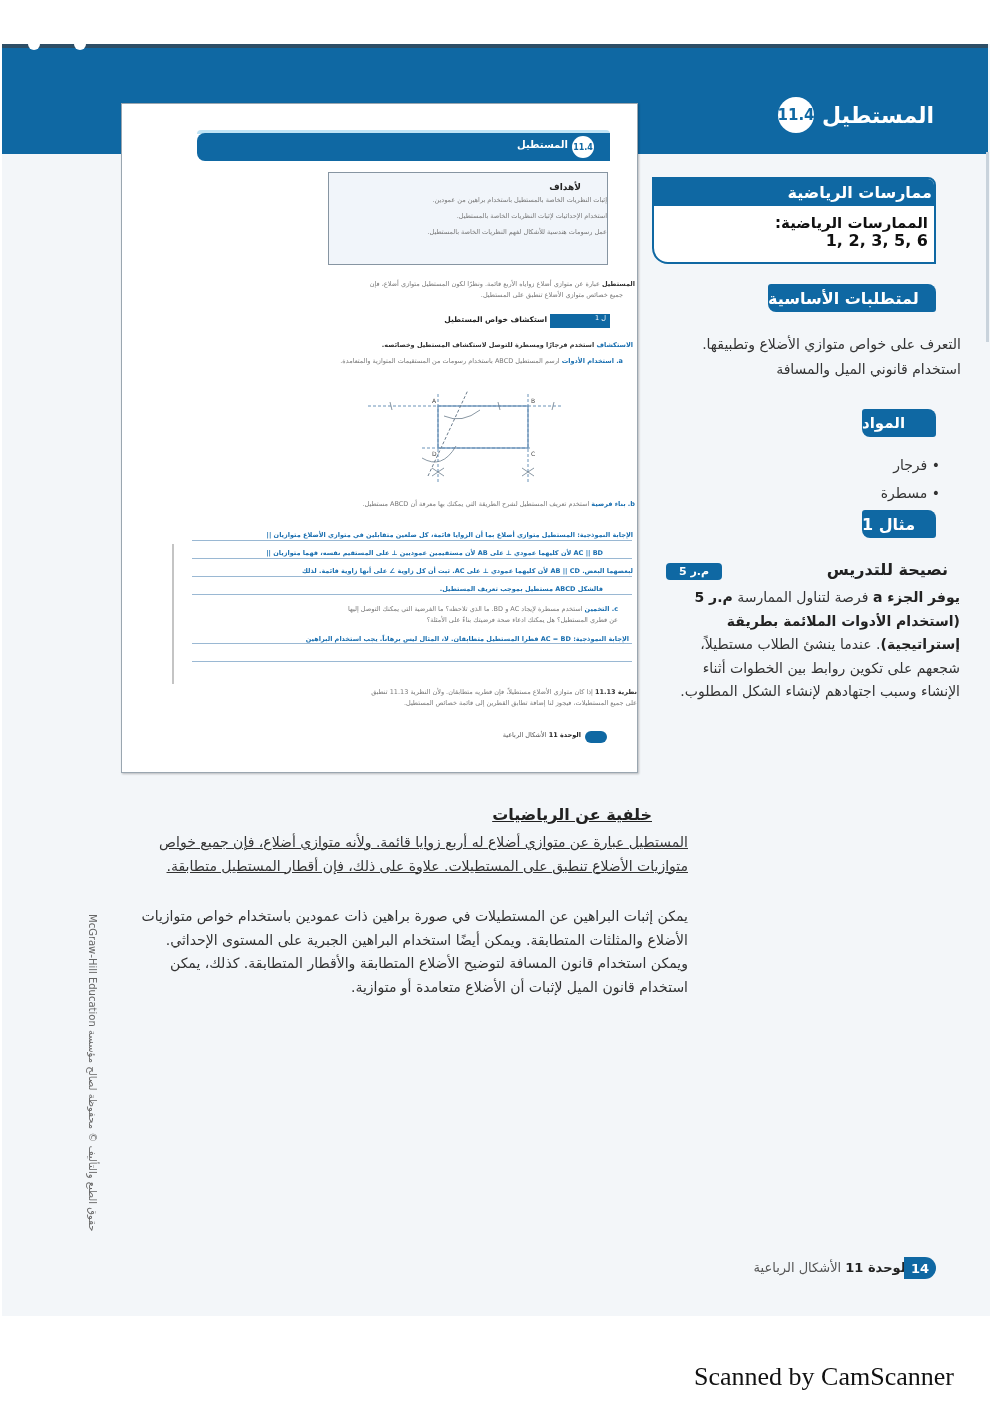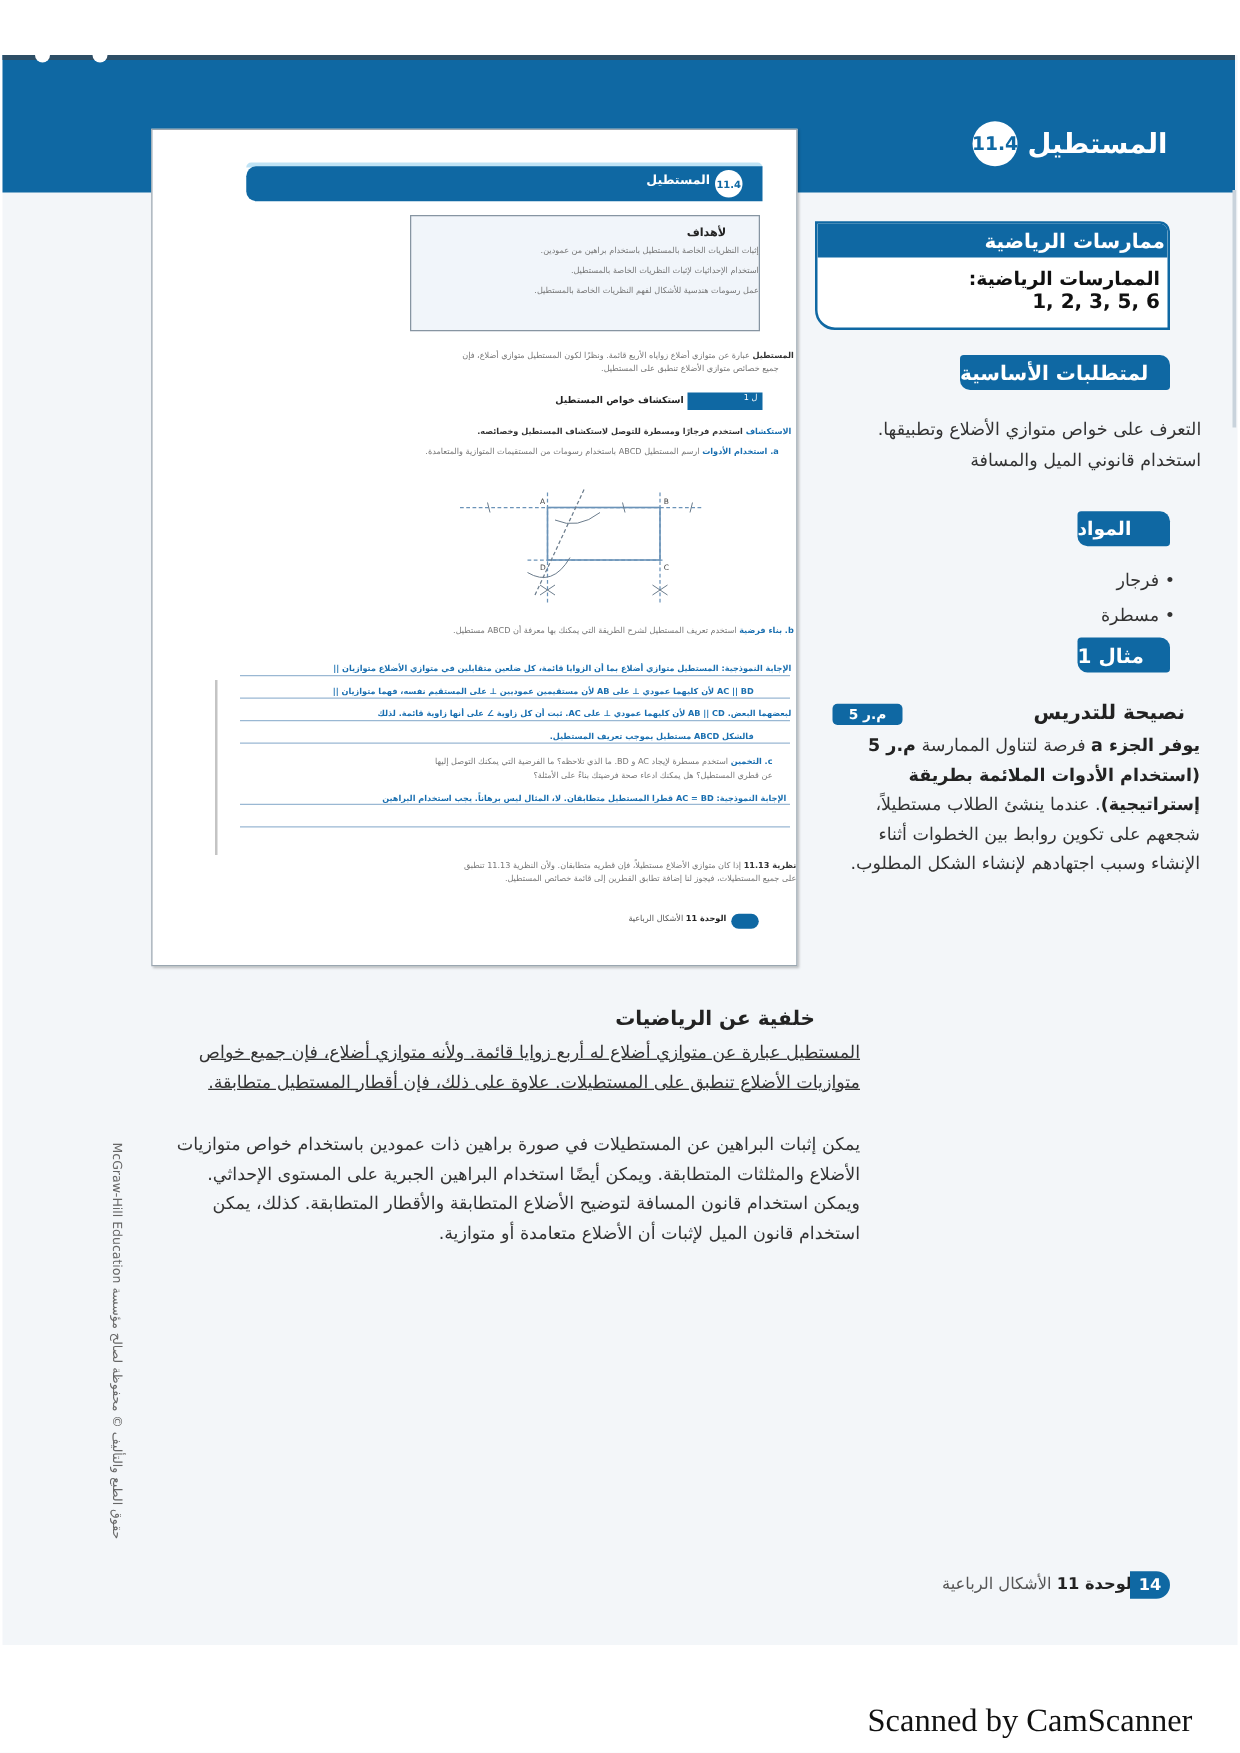--- a/index.html
+++ b/index.html
@@ -55,21 +55,21 @@
   .t-explore-tag { position: absolute; left: 428px; top: 210px; width: 60px; height: 14px; background: #0f68a3; color: #fff; font-size: 6.5px; text-align: right; padding-right: 4px; direction: rtl; }
   .t-explore-title { position: absolute; right: 90px; top: 211px; font-size: 7.5px; font-weight: bold; color: #222; direction: rtl; }
   .ans-line { position: absolute; height: 1px; background: #9ab8d3; }
   .ans-text { color: #1a6fb0; font-weight: bold; }
   .t-footer-badge { position: absolute; left: 463px; top: 627px; width: 22px; height: 12px; background: #0f68a3; border-radius: 6px; }
   .t-footer-text { position: absolute; right: 56px; top: 627px; font-size: 6.5px; color: #555; direction: rtl; }
   .t-footer-text b { color: #222; }
   .t-side-rule { position: absolute; left: 50px; top: 440px; width: 2px; height: 140px; background: #c4c4c4; }
 
   
-  .bg-title { left: 440px; top: 805px; width: 212px; font-size: 16px; font-weight: bold; color: #222; }
+  .bg-title { left: 440px; top: 805px; width: 212px; font-size: 16px; font-weight: bold; color: #222; text-decoration: underline; }
   .bg-p1 { left: 140px; top: 831px; width: 548px; font-size: 14px; line-height: 23.5px; text-decoration: underline; }
   .bg-p2 { left: 140px; top: 905px; width: 548px; font-size: 14px; line-height: 23.5px; }
 
   .vertical-credit { position: absolute; left: 86px; top: 914px; width: 14px; height: 310px; }
   .vertical-credit span { position: absolute; left: 0; top: 0; transform-origin: 0 0; transform: rotate(90deg) translate(0, -12px); white-space: nowrap; font-size: 10px; color: #666; }
 
   .footer-badge { position: absolute; left: 904px; top: 1257px; width: 32px; height: 22px; background: #0f68a3; border-radius: 0 11px 11px 0; color: #fff; font-size: 13px; font-weight: bold; display: flex; align-items: center; justify-content: center; }
   .footer-unit { position: absolute; left: 720px; top: 1260px; width: 190px; direction: rtl; text-align: right; font-size: 13px; color: #555; }
   .footer-unit b { color: #222; }
 

